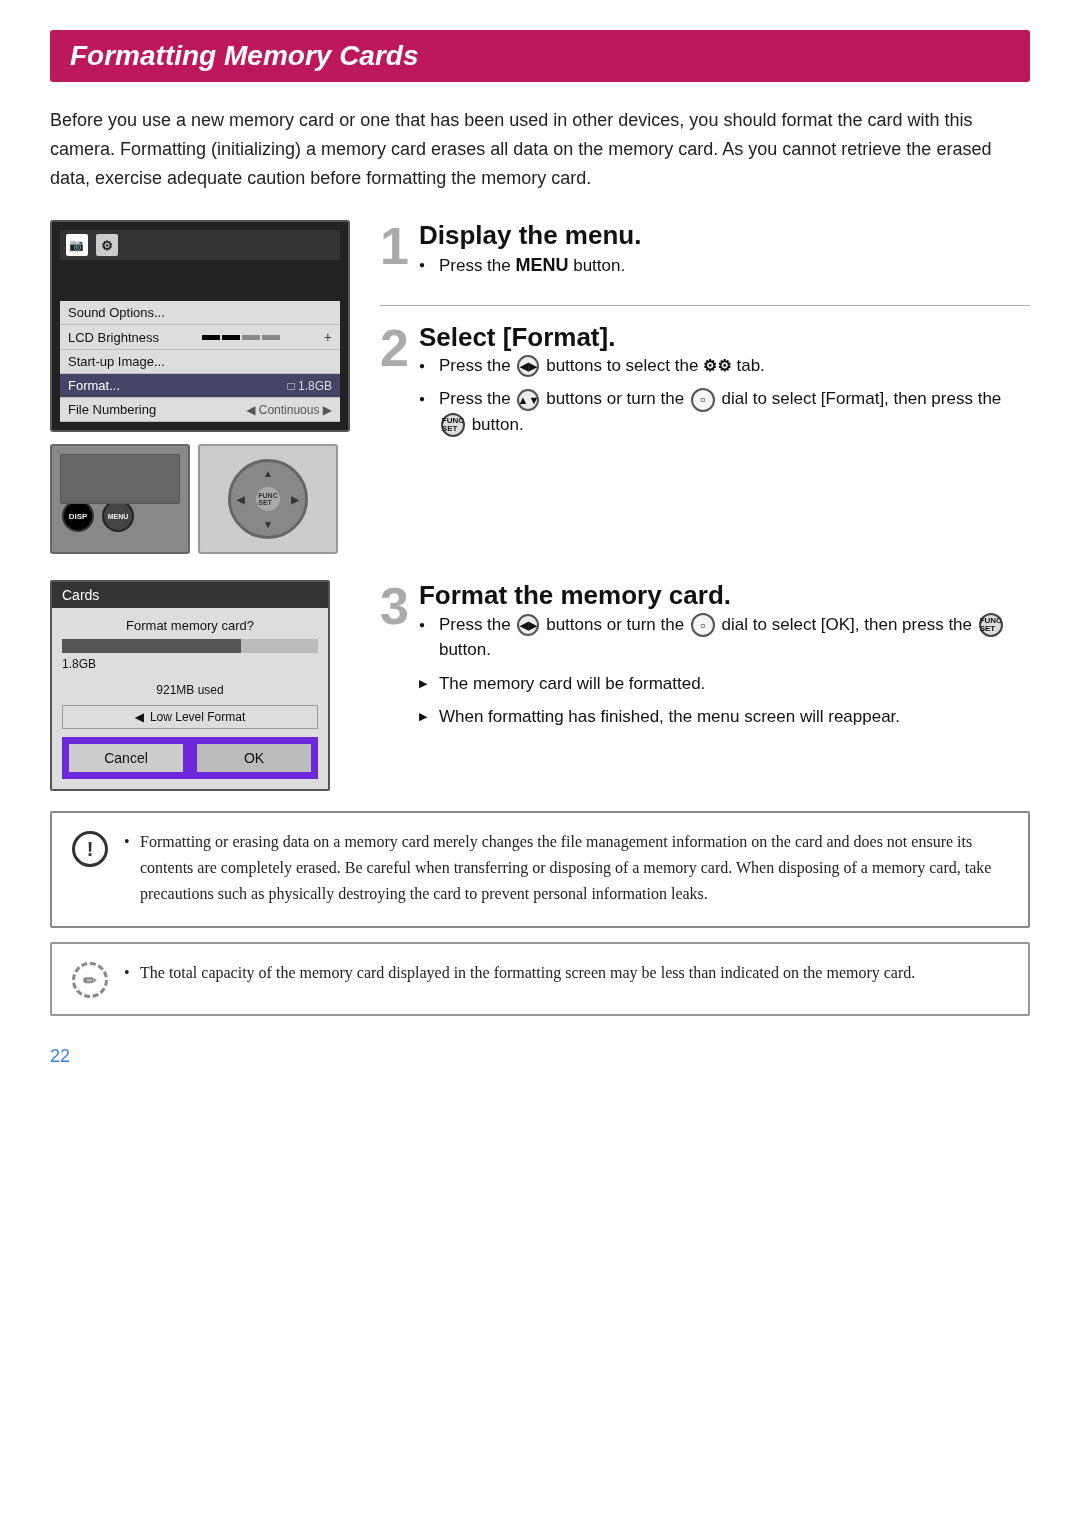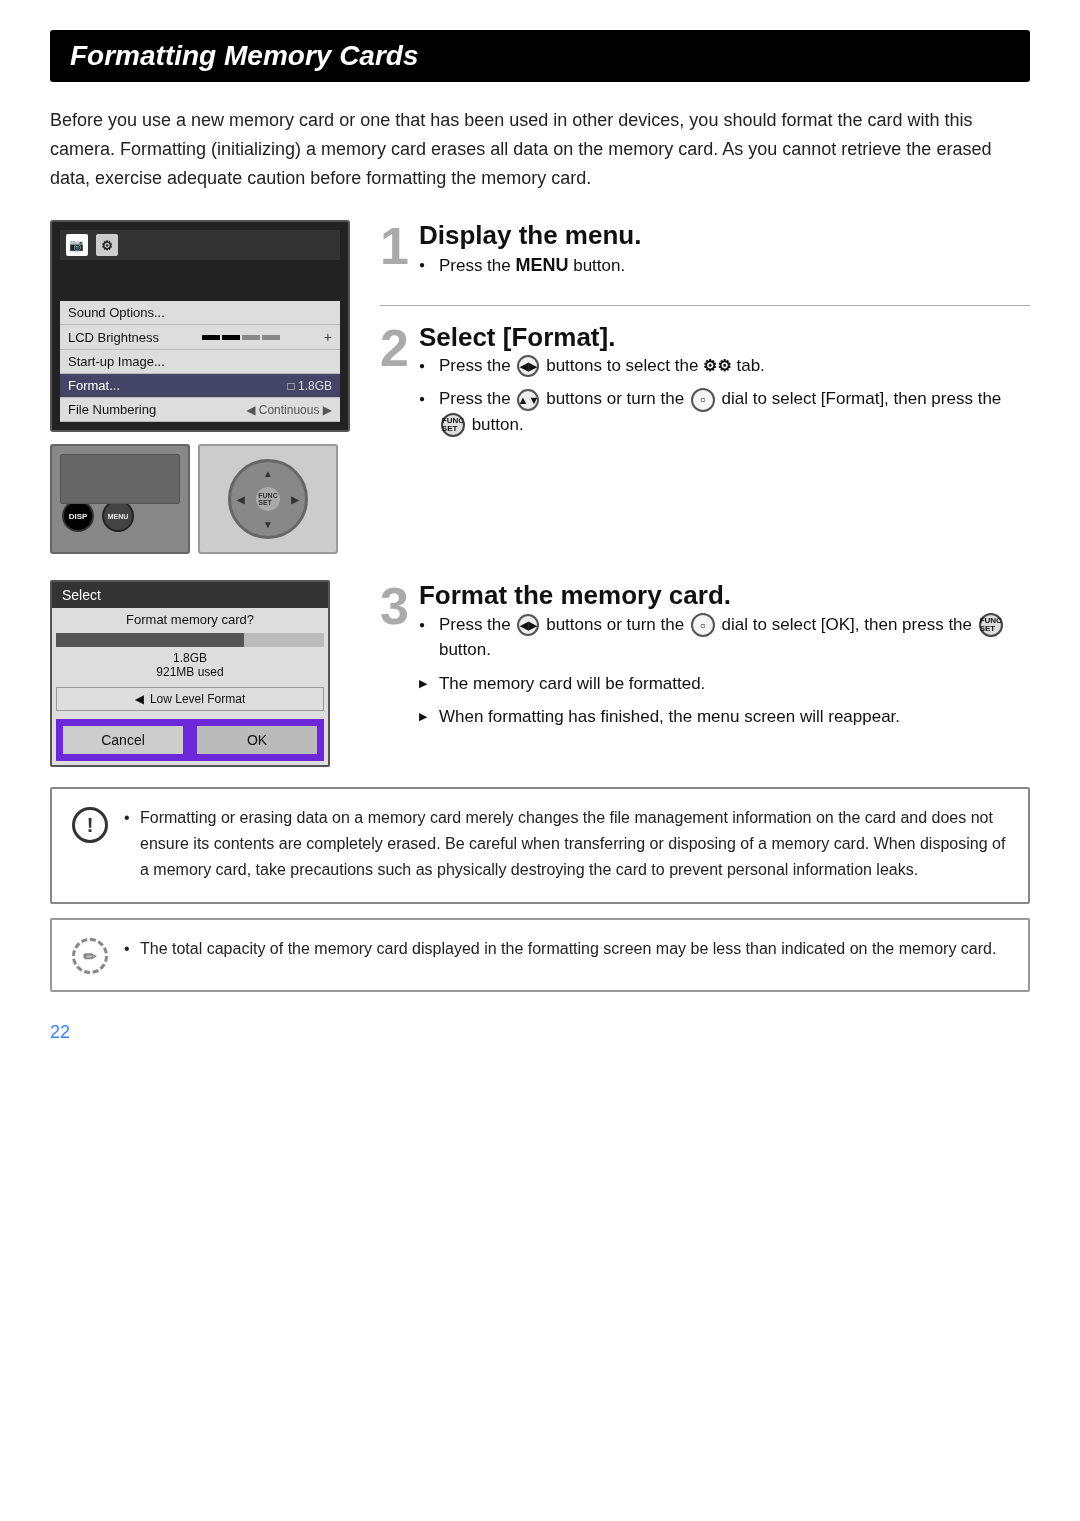--- a/index.html
+++ b/index.html
@@ -7,21 +7,21 @@
       font-family: Arial, sans-serif;
       background: #fff;
       width: 1080px;
       min-height: 1521px;
       padding: 30px 50px 50px 50px;
       font-size: 18px;
       color: #111;
     }
 
     .page-header {
-      background: #000000;
+      background: #be185d;
       color: #fff;
       padding: 10px 20px;
       margin-bottom: 24px;
       border-radius: 3px;
     }
     .page-header h1 {
       font-size: 28px;
       font-weight: bold;
       font-style: italic;
     }
@@ -302,21 +302,21 @@
     }
 
     .format-dialog .dialog-title {
       background: #333;
       color: #fff;
       padding: 5px 10px;
       font-size: 14px;
     }
 
     .format-dialog .dialog-body {
-      padding: 4px;
+      padding: 10px;
       border-radius: 10px;
     }
 
     .format-dialog .dialog-label {
       text-align: center;
       margin-bottom: 6px;
       font-size: 13px;
     }
 
     .format-dialog .storage-bar-wrapper {
@@ -326,23 +326,23 @@
       position: relative;
     }
 
     .format-dialog .storage-bar-fill {
       background: #555;
       height: 100%;
       width: 70%;
     }
 
     .format-dialog .storage-size {
-      text-align: center;
+      text-align: left;
       font-size: 12px;
-      margin-bottom: 0;
+      margin-bottom: 12px;
     }
 
     .format-dialog .storage-used {
       text-align: center;
       font-size: 12px;
       margin-bottom: 8px;
     }
 
     .format-dialog .low-level-row {
       display: flex;
@@ -456,20 +456,21 @@
 
     .note-icon.info {
       border-color: #888;
       color: #888;
     }
 
     .note-text {
       font-size: 16px;
       line-height: 1.6;
       color: #222;
+      font-family: Liberation Serif, serif;
     }
 
     .note-text ul {
       list-style: none;
       padding: 0;
     }
 
     .note-text ul li {
       padding-left: 16px;
       position: relative;
@@ -603,21 +604,21 @@
         </div>
       </div>
     </div>
   </div>
 </div>
 
 <div class="step-section">
 
   <div class="left-col">
     <div class="format-dialog">
-      <div class="dialog-title">Select</div>
+      <div class="dialog-title">Cards</div>
       <div class="dialog-body">
         <div class="dialog-label">Format memory card?</div>
         <div class="storage-bar-wrapper">
           <div class="storage-bar-fill"></div>
         </div>
         <div class="storage-size">1.8GB</div>
         <div class="storage-used">921MB used</div>
         <div class="low-level-row">
           <span>◀</span>
           <span>Low Level Format</span>

